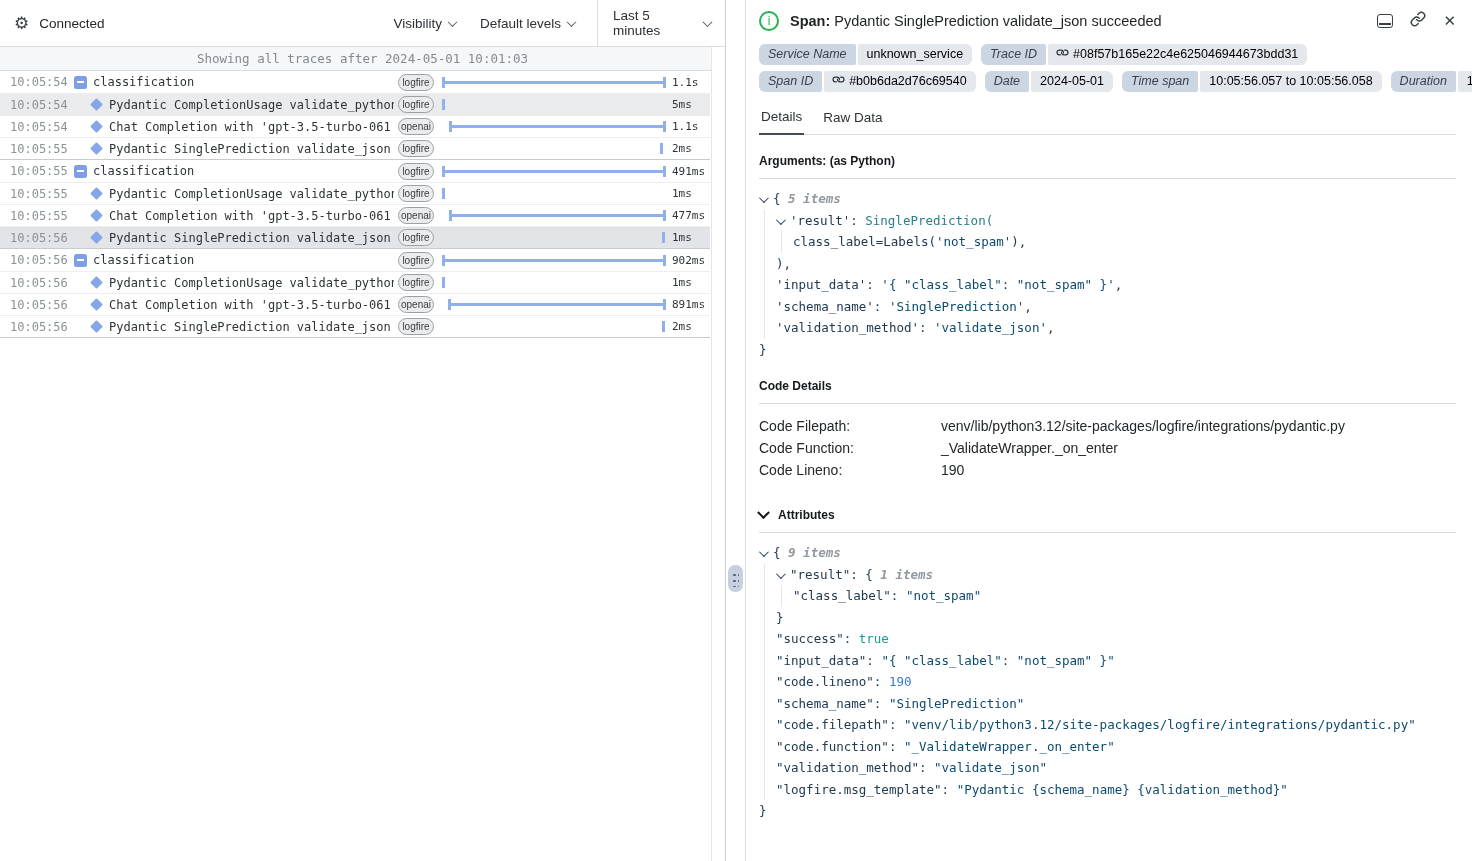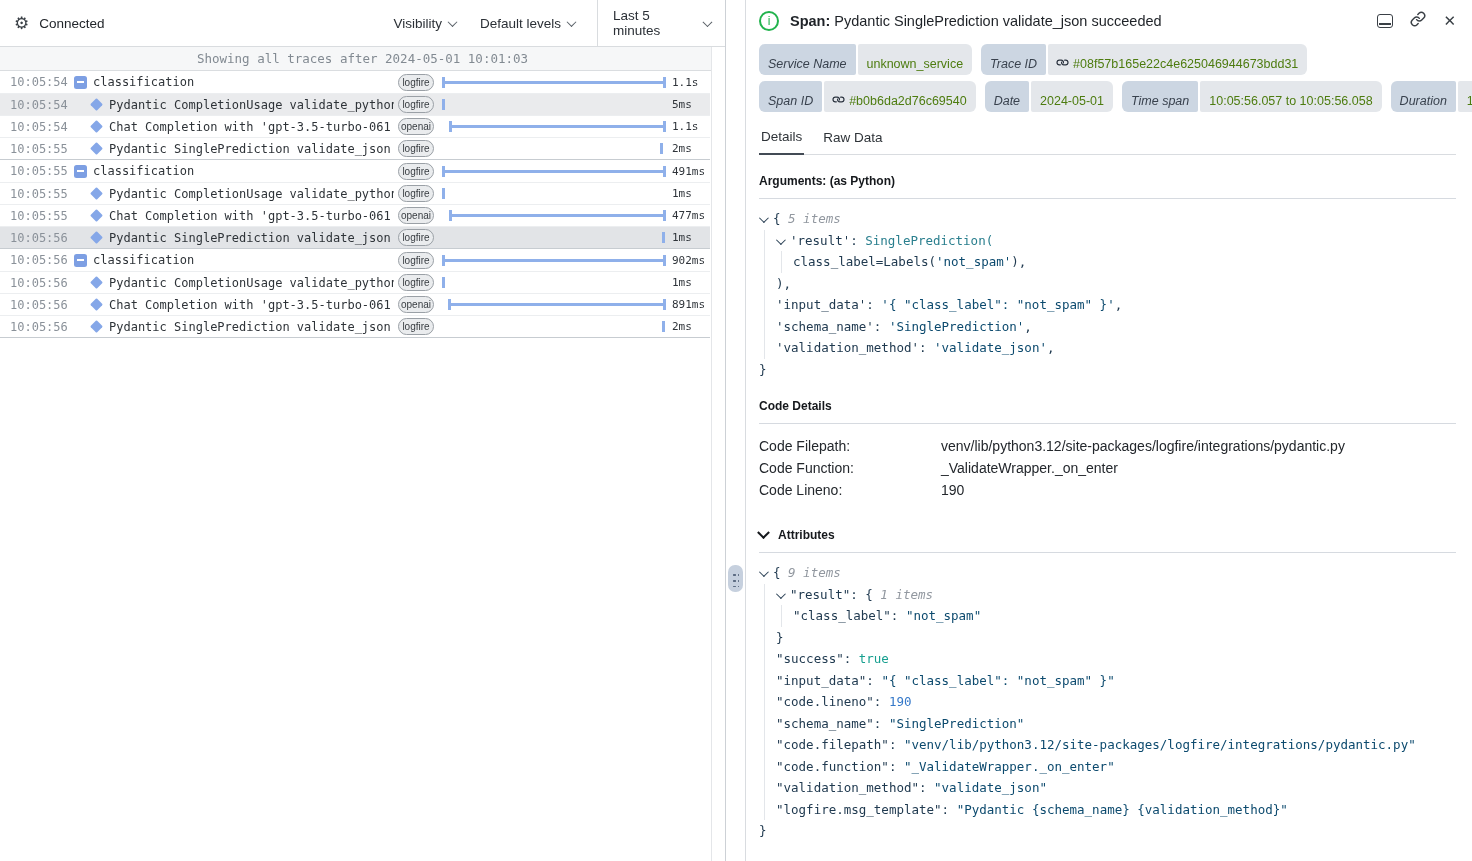--- a/index.html
+++ b/index.html
@@ -56,37 +56,37 @@
   .sp-title b { font-weight:bold; }
   .hicons { margin-left:auto; display:flex; align-items:center; gap:17px; color:#3a4046; }
   .panel-ic { display:inline-block; width:16px; height:14px; border:1.6px solid #3a4046; border-radius:3px; position:relative; }
   .panel-ic::after { content:""; position:absolute; left:1px; right:1px; bottom:2.5px; height:1.6px; background:#3a4046; }
   .close-ic { font-family:"DejaVu Sans", sans-serif; font-size:15px; line-height:1; color:#3a4046; }
   .link-svg { display:inline-block; }
 
   .tags { margin-top:13px; }
   .tagrow { display:flex; gap:9px; margin-bottom:6px; }
   .pill { display:inline-flex; font-size:12.5px; white-space:nowrap; }
-  .plab { background:#ccd6e2; color:#39424e; font-style:italic; padding:13px 9px 4px; border-radius:6px 2px 2px 6px; }
-  .pval { background:#e4e7eb; color:#4d7c0f; padding:13px 9px 4px; border-radius:2px 6px 6px 2px; margin-left:2px; display:inline-flex; align-items:center; gap:5px; }
+  .plab { background:#ccd6e2; color:#39424e; font-style:italic; padding:3px 9px 4px; border-radius:6px 2px 2px 6px; }
+  .pval { background:#e4e7eb; color:#000000; padding:3px 9px 4px; border-radius:2px 6px 6px 2px; margin-left:2px; display:inline-flex; align-items:center; gap:5px; }
 
   .tabs { margin-top:10px; display:flex; gap:17px; border-bottom:1px solid #d9dce0; }
   .tab { font-size:13.5px; color:#2e3338; padding:7px 2px 9px; background:none; border:none; font-family:inherit; cursor:default; }
   .tab.active { border-bottom:2px solid #434b55; margin-bottom:-1px; }
 
   .sect-h { margin-top:19px; font-size:12px; font-weight:bold; color:#15181c; display:flex; align-items:center; }
   .sect-h .hchev { display:inline-block; width:9px; height:9px; border-right:2px solid #15181c; border-bottom:2px solid #15181c; transform:rotate(45deg) translate(-2px,-2px); margin-right:10px; }
   .hr { border:none; border-top:1px solid #d6dae0; margin-top:10px; }
 
   .code { margin-top:9px; font-family:"DejaVu Sans Mono", monospace; font-size:12.5px; }
   .cl { position:relative; line-height:21.5px; white-space:pre; }
   .guide { position:absolute; top:0; bottom:0; width:1px; background:#e3e6ea; }
   .cchev { display:inline-block; width:7px; height:7px; border-right:1.5px solid #2c4256; border-bottom:1.5px solid #2c4256; transform:rotate(45deg) translateY(-2px); margin-right:7px; cursor:pointer; }
   .tk-p { color:#203a50; } .tk-k { color:#203a50; }
-  .tk-m { color:#9298a0; font-style:italic; }
+  .tk-m { color:#9298a0; font-style:italic;font-weight:bold; }
   .tk-y { color:#2a7f8e; }
   .tk-s { color:#0c4a6e; }
   .tk-n { color:#3478c9; }
   .tk-b { color:#169f8f; }
 
   .kvs { margin-top:11px; }
   .kv { display:flex; line-height:22px; font-size:14px; color:#23272c; }
   .kvl { width:182px; flex:none; }
 </style>
 </head>

